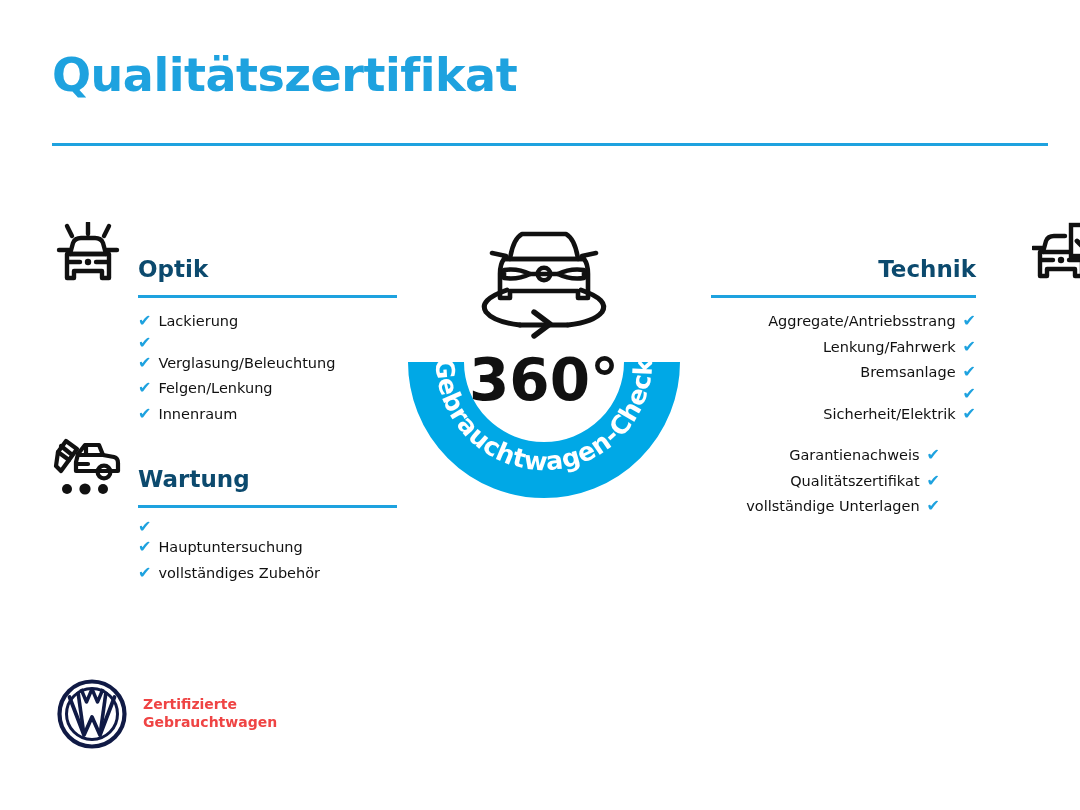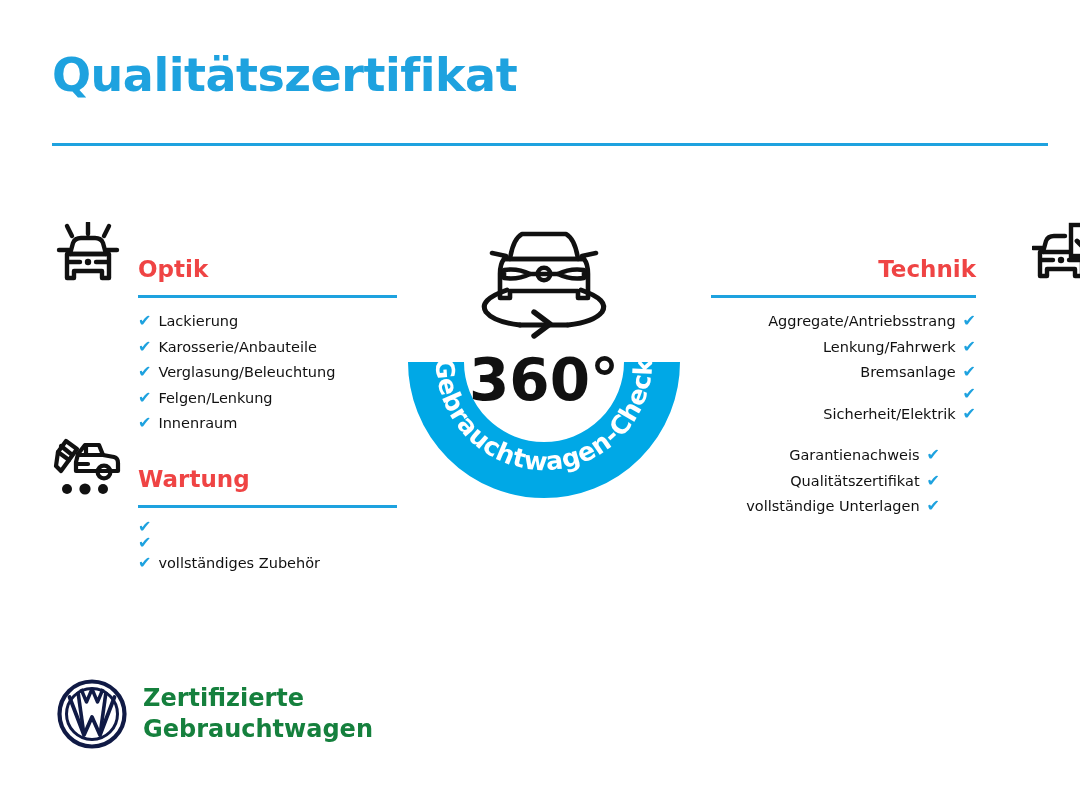--- a/index.html
+++ b/index.html
@@ -56,21 +56,21 @@
     height: 70px;
   }
   .left-sec .sec-icon  { left: 0; }
   .right-sec .sec-icon { right: -48px; }
 
   .sec-title {
     position: absolute;
     bottom: 16px;
     font-size: 23px;
     font-weight: 700;
-    color: #ef4444;
+    color: #0c4a6e;
     white-space: nowrap;
   }
   .left-sec .sec-title  { left: 86px; }
   .right-sec .sec-title { right: 80px; }
 
   .sec-underline {
     position: absolute;
     bottom: 0;
     height: 3px;
     background: #1EA2DF;
@@ -121,23 +121,23 @@
   .vw-lockup {
     position: absolute;
     left: 56px;
     top: 678px;
     display: flex;
     align-items: center;
   }
   .vw-mark { width: 72px; height: 72px; flex: none; }
   .vw-text {
     margin-left: 15px;
-    font-size: 24px;
+    font-size: 14px;
     font-weight: 700;
-    color: #15803d;
+    color: #ef4444;
     line-height: 1.28;
     white-space: pre-line;
   }
 </style>
 </head>
 <body>
 
 <div class="page-title">Qualitätszertifikat</div>
 <div class="title-rule"></div>
 
@@ -165,21 +165,20 @@
     <span class="sec-title">Optik</span>
     <span class="sec-underline"></span>
   </div>
   <ul class="sec-list">
     <li>
         <span class="tick">✔</span>
         <span>Lackierung</span>
       </li>
     <li>
         <span class="tick">✔</span>
-        <span>Karosserie/Anbauteile</span>
       </li>
     <li>
         <span class="tick">✔</span>
         <span>Verglasung/Beleuchtung</span>
       </li>
     <li>
         <span class="tick">✔</span>
         <span>Felgen/Lenkung</span>
       </li>
     <li>
@@ -212,20 +211,21 @@
     </span>
     <span class="sec-title">Wartung</span>
     <span class="sec-underline"></span>
   </div>
   <ul class="sec-list">
     <li>
         <span class="tick">✔</span>
       </li>
     <li>
         <span class="tick">✔</span>
+        <span>Hauptuntersuchung</span>
       </li>
     <li>
         <span class="tick">✔</span>
         <span>vollständiges Zubehör</span>
       </li>
   </ul>
 </div>
 
 <div class="section right-sec sec-technik">
   <div class="sec-head">

